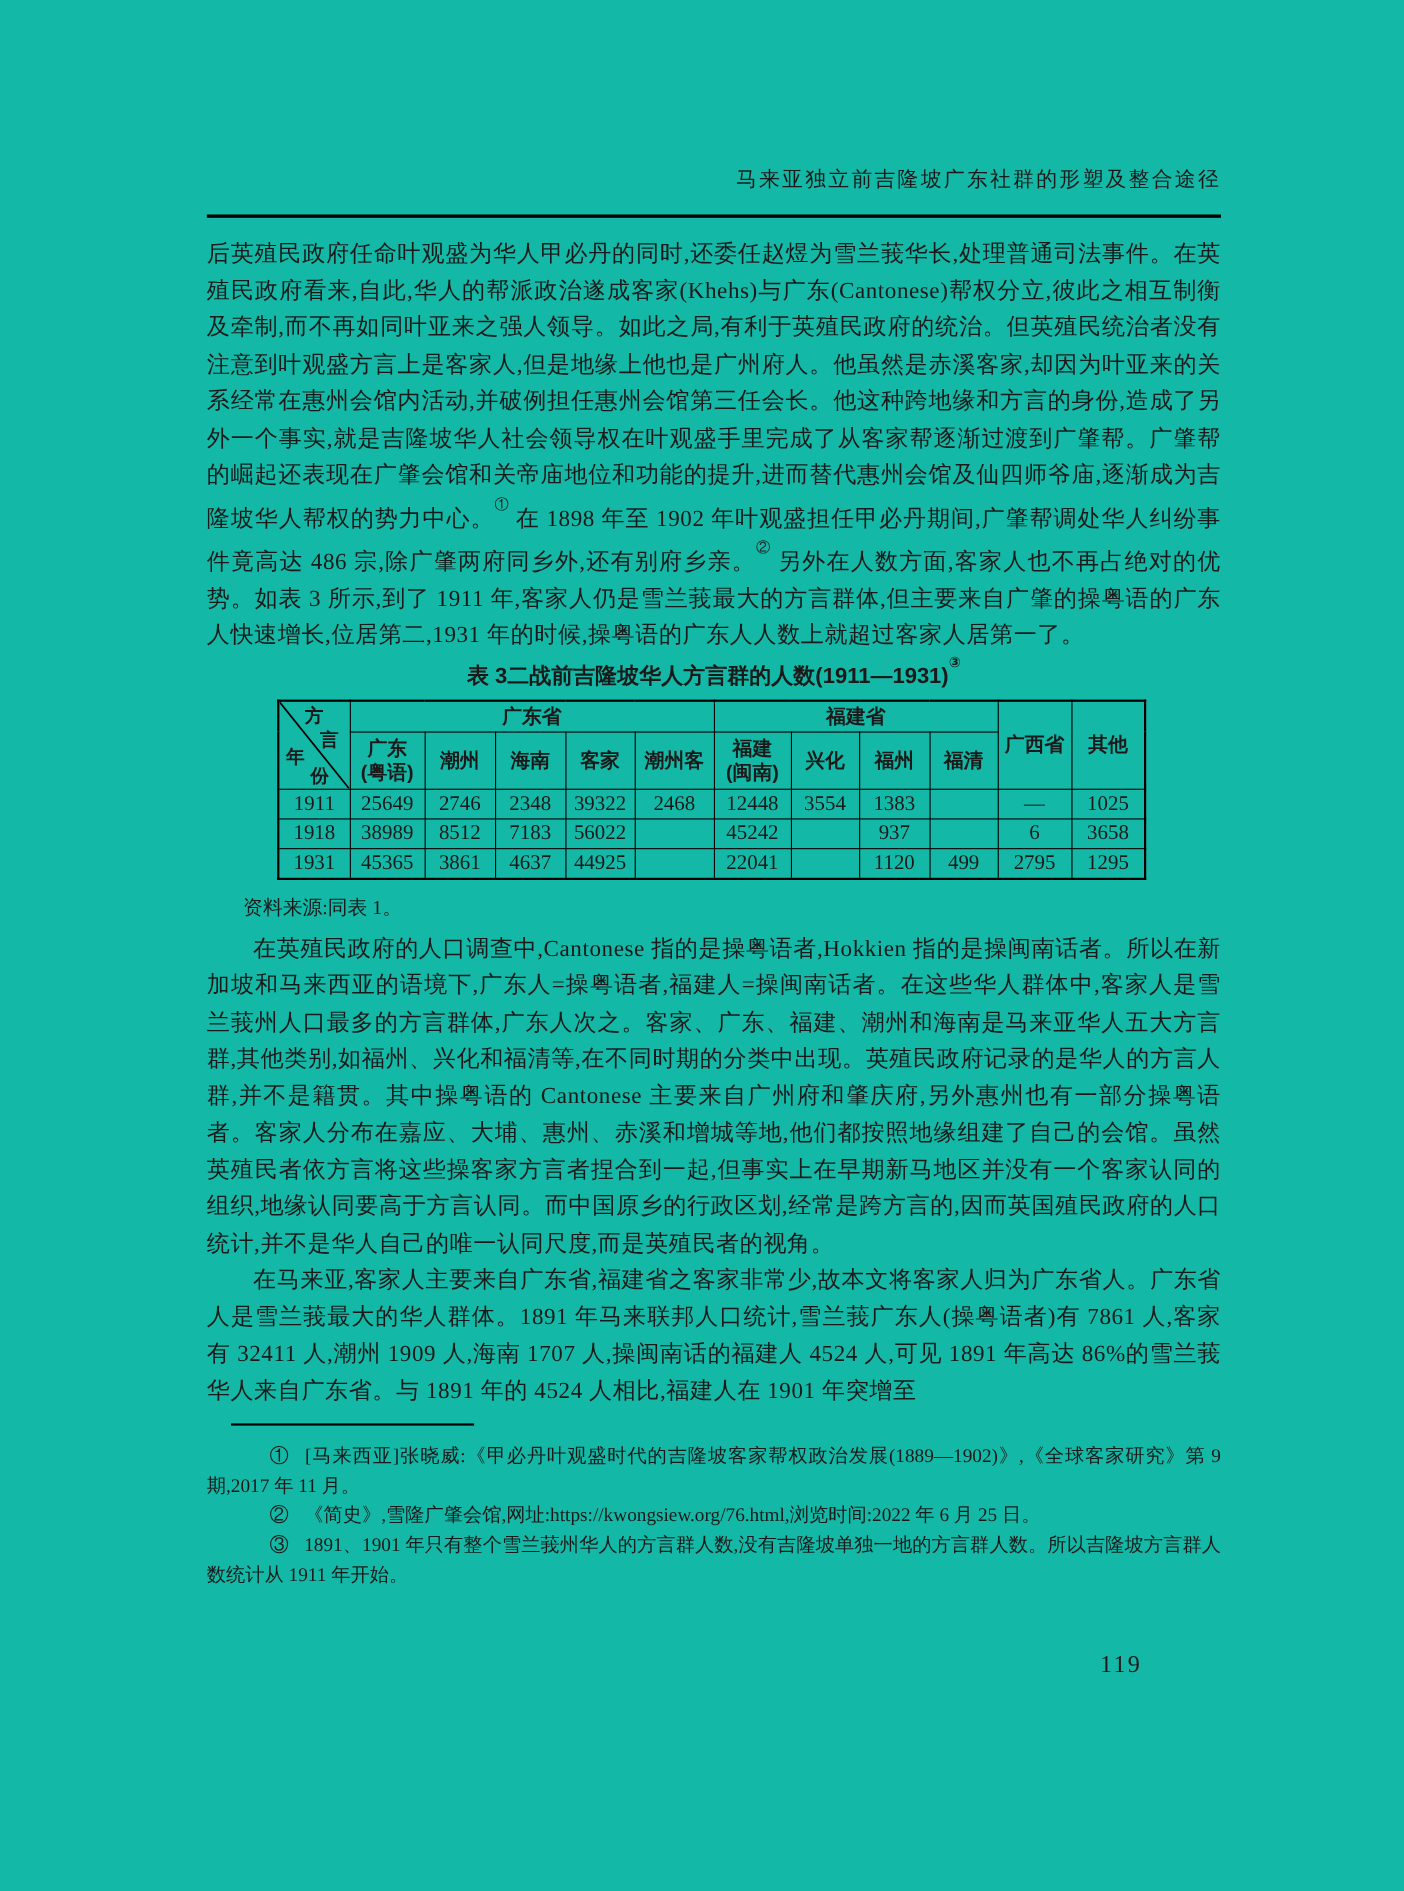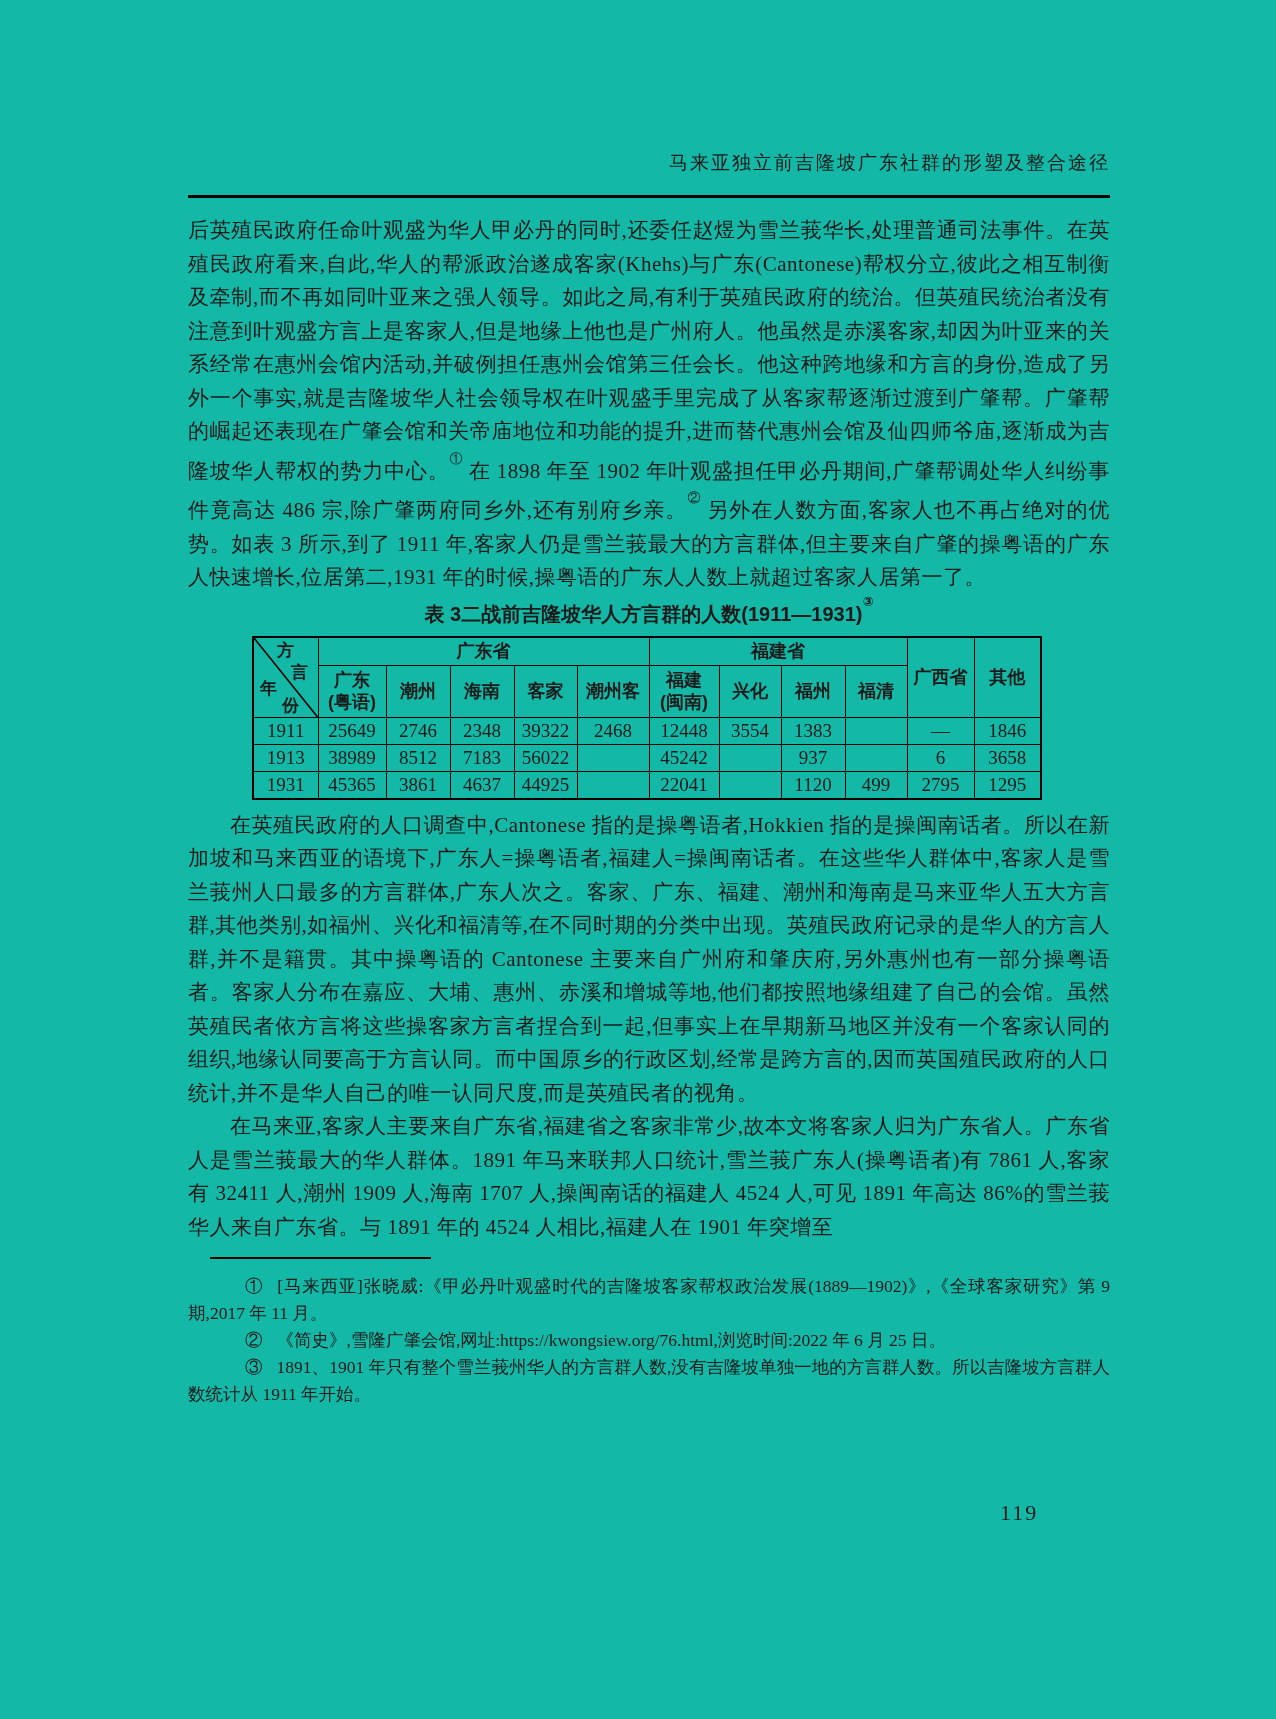--- a/index.html
+++ b/index.html
@@ -174,24 +174,24 @@
             <td>25649</td>
             <td>2746</td>
             <td>2348</td>
             <td>39322</td>
             <td>2468</td>
             <td>12448</td>
             <td>3554</td>
             <td>1383</td>
             <td></td>
             <td>—</td>
-            <td>1846</td>
+            <td>1025</td>
           </tr>
           <tr>
-            <td>1913</td>
+            <td>1918</td>
             <td>38989</td>
             <td>8512</td>
             <td>7183</td>
             <td>56022</td>
             <td></td>
             <td>45242</td>
             <td></td>
             <td>937</td>
             <td></td>
             <td>6</td>
@@ -207,20 +207,23 @@
             <td>22041</td>
             <td></td>
             <td>1120</td>
             <td>499</td>
             <td>2795</td>
             <td>1295</td>
           </tr>
         </tbody>
     </table>
 
+    <div class="source-note">
+      <span>资料来源:同表 1。</span>
+    </div>
 
     <div class="paras paras-lower" id="paras-bottom">
         <p class="body-para indent"><span>在英殖民政府的人口调查中,Cantonese 指的是操粤语者,Hokkien 指的是操闽南话者。所以在新加坡和马来西亚的语境下,广东人=操粤语者,福建人=操闽南话者。在这些华人群体中,客家人是雪兰莪州人口最多的方言群体,广东人次之。客家、广东、福建、潮州和海南是马来亚华人五大方言群,其他类别,如福州、兴化和福清等,在不同时期的分类中出现。英殖民政府记录的是华人的方言人群,并不是籍贯。其中操粤语的 Cantonese 主要来自广州府和肇庆府,另外惠州也有一部分操粤语者。客家人分布在嘉应、大埔、惠州、赤溪和增城等地,他们都按照地缘组建了自己的会馆。虽然英殖民者依方言将这些操客家方言者捏合到一起,但事实上在早期新马地区并没有一个客家认同的组织,地缘认同要高于方言认同。而中国原乡的行政区划,经常是跨方言的,因而英国殖民政府的人口统计,并不是华人自己的唯一认同尺度,而是英殖民者的视角。</span></p>
         <p class="body-para indent"><span>在马来亚,客家人主要来自广东省,福建省之客家非常少,故本文将客家人归为广东省人。广东省人是雪兰莪最大的华人群体。1891 年马来联邦人口统计,雪兰莪广东人(操粤语者)有 7861 人,客家有 32411 人,潮州 1909 人,海南 1707 人,操闽南话的福建人 4524 人,可见 1891 年高达 86%的雪兰莪华人来自广东省。与 1891 年的 4524 人相比,福建人在 1901 年突增至</span></p>
       </div>
 
     <div class="footnote-area">
       <div class="fn-rule"></div>
       <div class="fn-list" id="fn-list">
           <p class="footnote"><span class="fn-marker">①</span><span>[马来西亚]张晓威:《甲必丹叶观盛时代的吉隆坡客家帮权政治发展(1889—1902)》,《全球客家研究》第 9 期,2017 年 11 月。</span></p>

